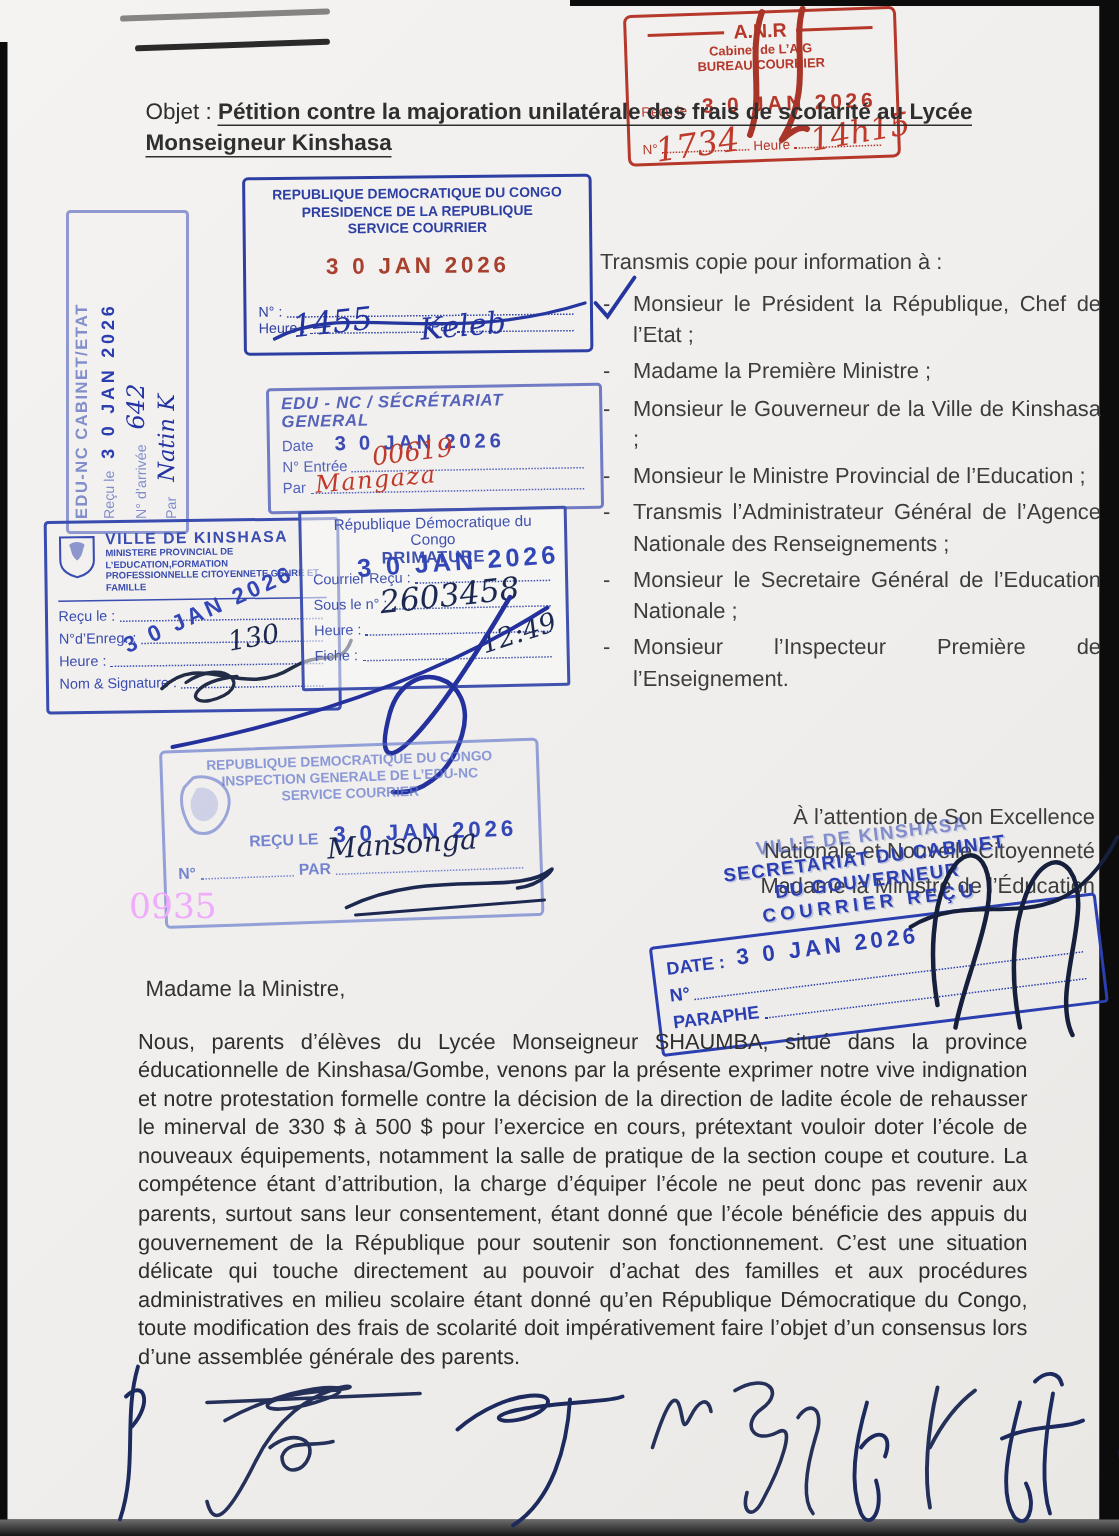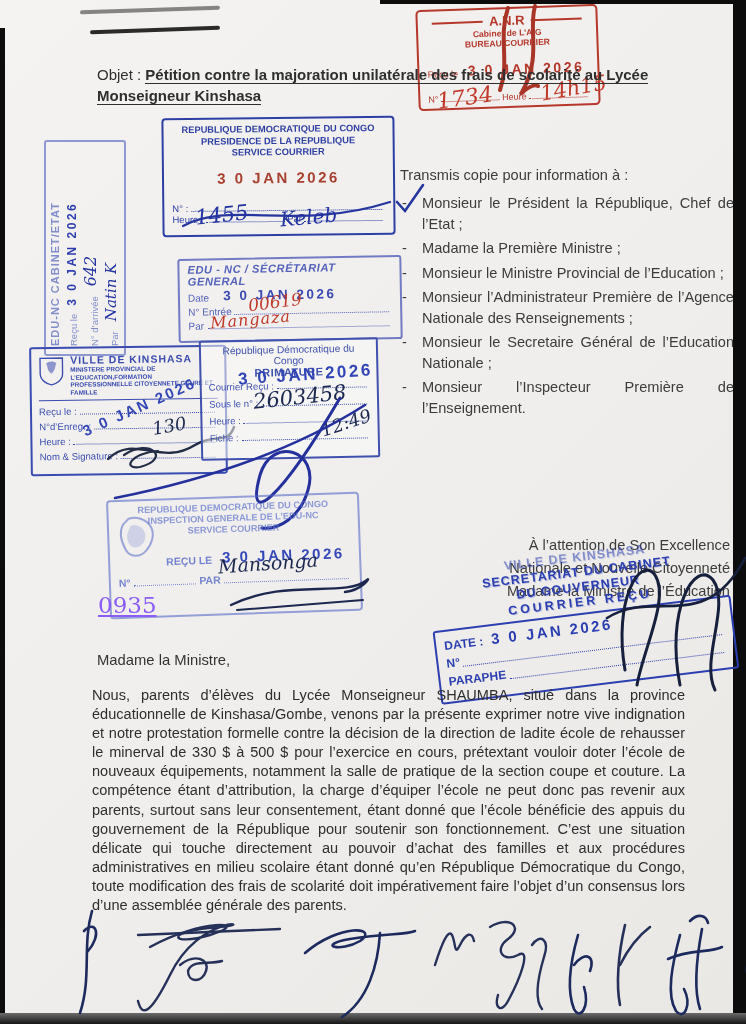--- a/index.html
+++ b/index.html
@@ -158,22 +158,23 @@
       <span>Par</span>
       <span class="hw" style="font-size:15px;margin-left:10px;">Natin K</span>
     </div>
   </div>
 
   <div class="abs list-col">
     <div>Transmis copie pour information à :</div>
     <ul>
       <li>Monsieur le Président la République, Chef de l’Etat ;</li>
       <li>Madame la Première Ministre ;</li>
+      <li>Monsieur le Gouverneur de la Ville de Kinshasa ;</li>
       <li>Monsieur le Ministre Provincial de l’Education ;</li>
-      <li>Monsieur l’Administrateur Première de l’Agence Nationale des Renseignements ;</li>
+      <li>Transmis l’Administrateur Général de l’Agence Nationale des Renseignements ;</li>
       <li>Monsieur le Secretaire Général de l’Education Nationale ;</li>
       <li>Monsieur l’Inspecteur Première de l’Enseignement.</li>
     </ul>
   </div>
   <svg class="pen" style="left:393px;top:182px;" width="34" height="34">
     <path d="M4,20 L12,29 L30,3" stroke="#26369f" stroke-width="2.6" fill="none" stroke-linecap="round"></path>
   </svg>
 
   <div class="abs stamp" id="sg">
     <div class="h">EDU - NC / SÉCRÉTARIAT GENERAL</div>
@@ -274,21 +275,21 @@
       <span class="dotfill"></span>
       <span style="font-weight:bold;">PAR</span>
       <span class="dotfill" style="flex:2;"></span>
     </div>
   </div>
   <div class="abs hw" style="left:218px;top:552px;font-size:19px;color:#1c2850;transform:rotate(-4deg);">Mansonga</div>
   <svg class="pen" style="left:225px;top:570px;" width="150" height="45">
     <path d="M6,35 C60,8 120,28 142,10 C146,6 138,20 120,22" stroke="#1c2850" stroke-width="2.4" fill="none" stroke-linecap="round"></path>
     <path d="M12,40 L138,30" stroke="#1c2850" stroke-width="2" fill="none" stroke-linecap="round"></path>
   </svg>
-  <div class="abs hw" style="left:98px;top:592px;font-size:23px;color:#8b5cf6;font-style:normal;text-decoration:underline;">0935</div>
+  <div class="abs hw" style="left:86px;top:592px;font-size:23px;color:#f0abfc;font-style:normal;">0935</div>
 
   <div class="abs attention">
     <div>À l’attention de Son Excellence</div>
     <div>Nationale et Nouvelle Citoyenneté</div>
     <div>Madame la Ministre de l’Éducation</div>
   </div>
 
   <div class="abs stamp" id="gouverneur">
     <div class="h" style="opacity:.55;">VILLE DE KINSHASA</div>
     <div class="h">SECRETARIAT DU CABINET</div>

